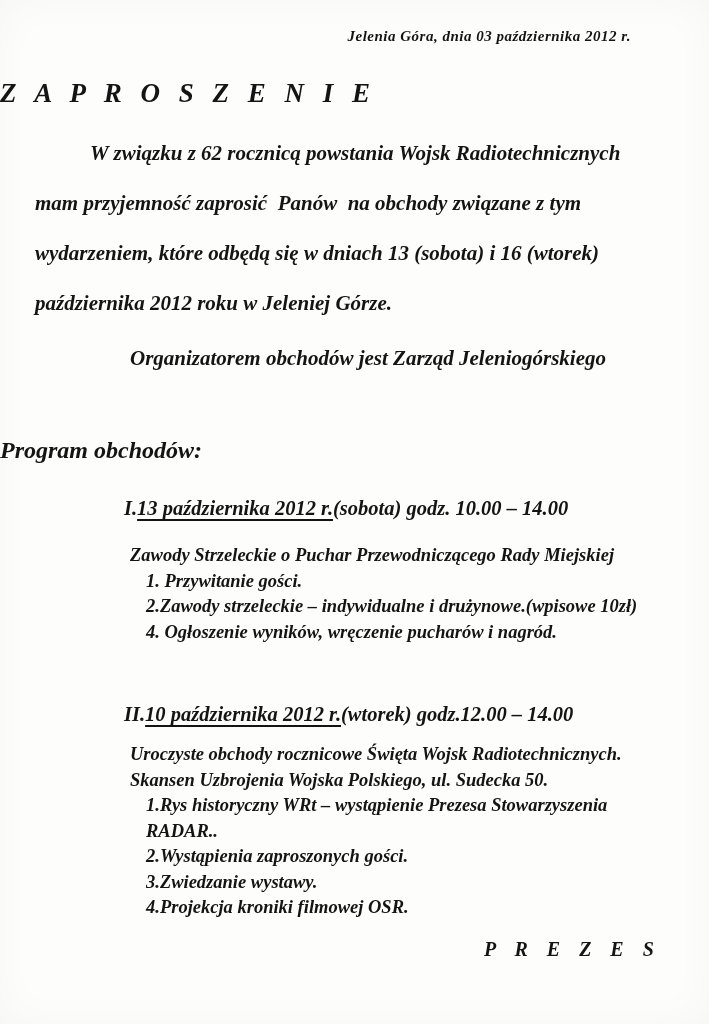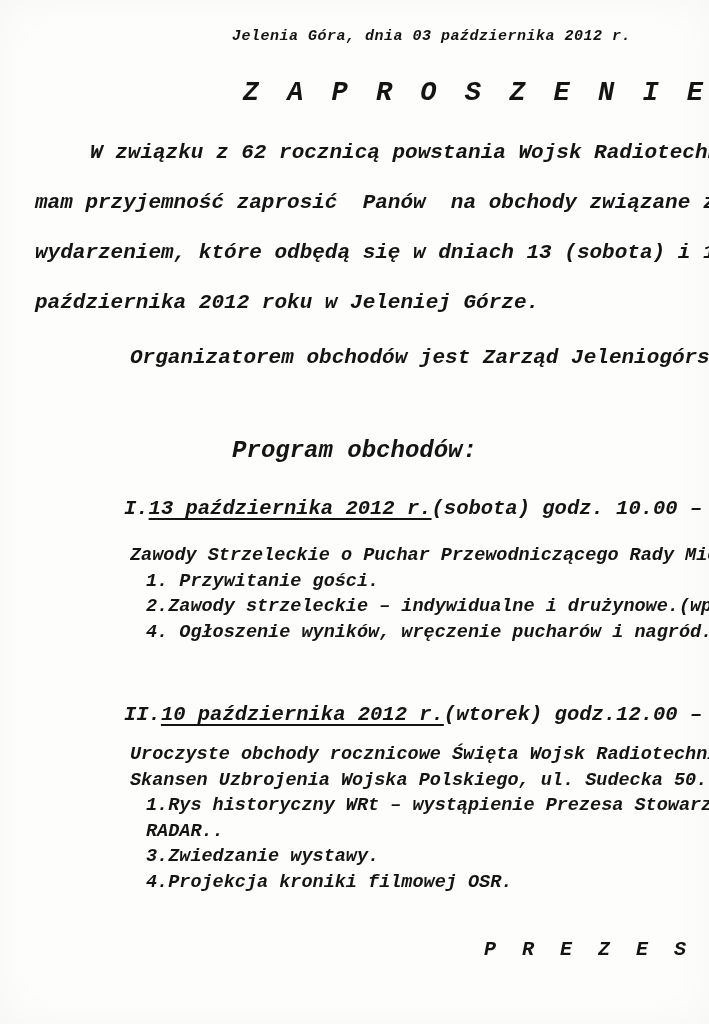--- a/index.html
+++ b/index.html
@@ -7,39 +7,39 @@
     padding: 0;
     background: #e8e8e8;
   }
   .page {
     position: relative;
     width: 709px;
     height: 1024px;
     margin: 0 auto;
     background: #fdfdfc;
     overflow: hidden;
-    font-family: Liberation Mono, monospace;
+    font-family: Liberation Serif, serif;
     font-style: italic;
     font-weight: bold;
     color: #141414;
     box-shadow: inset 0 0 40px rgba(0,0,0,0.03);
   }
   .dateline {
     position: absolute;
     top: 28px;
     right: 78px;
     font-size: 15px;
     letter-spacing: 0.5px;
   }
   .doc-title {
     position: absolute;
     top: 78px;
     left: 0;
     width: 100%;
-    text-align: right;
+    text-align: left;
     font-size: 27px;
     letter-spacing: 6px;
   }
   .intro {
     position: absolute;
     top: 128px;
     left: 35px;
     width: 640px;
     font-size: 21px;
   }
@@ -52,21 +52,21 @@
     width: 620px;
     font-size: 21px;
   }
   .organizer .line { height: 50px; line-height: 50px; white-space: pre; }
   .organizer .line.indent-1 { padding-left: 70px; }
   .program-heading {
     position: absolute;
     top: 437px;
     left: 0;
     width: 100%;
-    text-align: center;
+    text-align: left;
     font-size: 24px;
   }
   .section-heading {
     position: absolute;
     left: 124px;
     font-size: 20.5px;
     white-space: pre;
   }
   .section-heading .udate { text-decoration: underline; text-underline-offset: 4px; }
   #sec1-heading { top: 497px; }
@@ -122,19 +122,20 @@
     <div class="item">4. Ogłoszenie wyników, wręczenie pucharów i nagród.</div>
   </div>
 
   <div class="section-heading" id="sec2-heading"><span>II.</span><span class="udate">10 października 2012 r.</span><span>(wtorek) godz.12.00 – 14.00</span></div>
 
   <div class="section-body" id="sec2-body">
     <div class="desc-line">Uroczyste obchody rocznicowe Święta Wojsk Radiotechnicznych.</div>
     <div class="desc-line">Skansen Uzbrojenia Wojska Polskiego, ul. Sudecka 50.</div>
     <div class="item">1.Rys historyczny WRt – wystąpienie Prezesa Stowarzyszenia</div>
     <div class="item">RADAR..</div>
+    <div class="item">2.Wystąpienia zaproszonych gości.</div>
     <div class="item">3.Zwiedzanie wystawy.</div>
     <div class="item">4.Projekcja kroniki filmowej OSR.</div>
   </div>
 
   <div class="signature">P R E Z E S</div>
 
 </div>
 
 </body></html>

